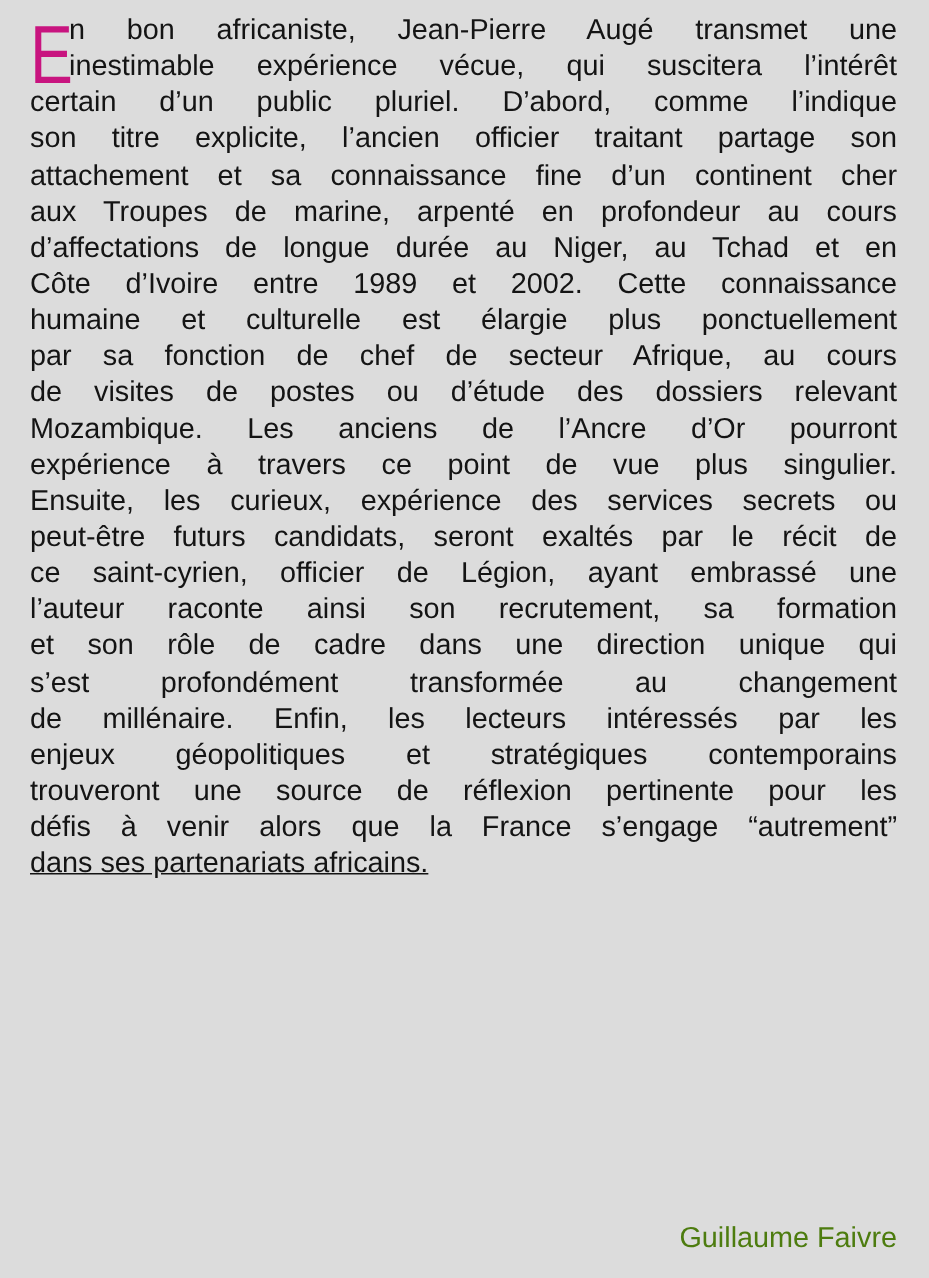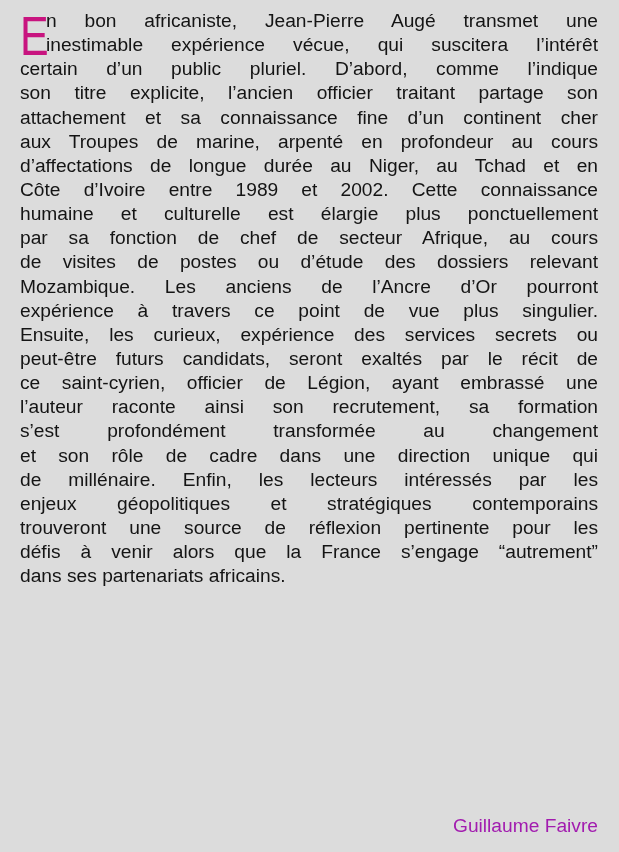--- a/index.html
+++ b/index.html
@@ -26,20 +26,21 @@
     .line {
       display: block;
       white-space: nowrap;
       text-align: justify;
       text-align-last: justify;
       height: 24.15px;
       overflow: visible;
     }
     .line.last {
       text-align-last: left;
+      text-decoration: underline;
     }
     .line.indent {
       padding-left: 26px;
     }
     .dropcap {
       position: absolute;
       left: 0;
       top: 7px;
       width: 22px;
       height: 40px;
@@ -51,21 +52,21 @@
       transform: scaleX(0.78);
       transform-origin: left top;
     }
     .signature {
       position: absolute;
       right: 21px;
       top: 814px;
       font-family: "Liberation Sans", sans-serif;
       font-size: 19.2px;
       line-height: 24px;
-      color: #a21caf;
+      color: #4d7c0f;
     }
   </style>
 </head>
 <body>
 
 <div class="page">
   <span class="dropcap">E</span>
   <span class="line indent">n bon africaniste, Jean-Pierre Augé transmet une</span>
   <span class="line indent">inestimable expérience vécue, qui suscitera l’intérêt</span>
   <span class="line">certain d’un public pluriel. D’abord, comme l’indique</span>
@@ -76,22 +77,22 @@
   <span class="line">Côte d’Ivoire entre 1989 et 2002. Cette connaissance</span>
   <span class="line">humaine et culturelle est élargie plus ponctuellement</span>
   <span class="line">par sa fonction de chef de secteur Afrique, au cours</span>
   <span class="line">de visites de postes ou d’étude des dossiers relevant</span>
   <span class="line">Mozambique. Les anciens de l’Ancre d’Or pourront</span>
   <span class="line">expérience à travers ce point de vue plus singulier.</span>
   <span class="line">Ensuite, les curieux, expérience des services secrets ou</span>
   <span class="line">peut-être futurs candidats, seront exaltés par le récit de</span>
   <span class="line">ce saint-cyrien, officier de Légion, ayant embrassé une</span>
   <span class="line">l’auteur raconte ainsi son recrutement, sa formation</span>
+  <span class="line">et son rôle de cadre dans une direction unique qui</span>
   <span class="line">s’est profondément transformée au changement</span>
-  <span class="line">et son rôle de cadre dans une direction unique qui</span>
   <span class="line">de millénaire. Enfin, les lecteurs intéressés par les</span>
   <span class="line">enjeux géopolitiques et stratégiques contemporains</span>
   <span class="line">trouveront une source de réflexion pertinente pour les</span>
   <span class="line">défis à venir alors que la France s’engage “autrement”</span>
   <span class="line last">dans ses partenariats africains.</span>
 </div>
 
 <div class="signature">Guillaume Faivre</div>
 
 </body></html>

